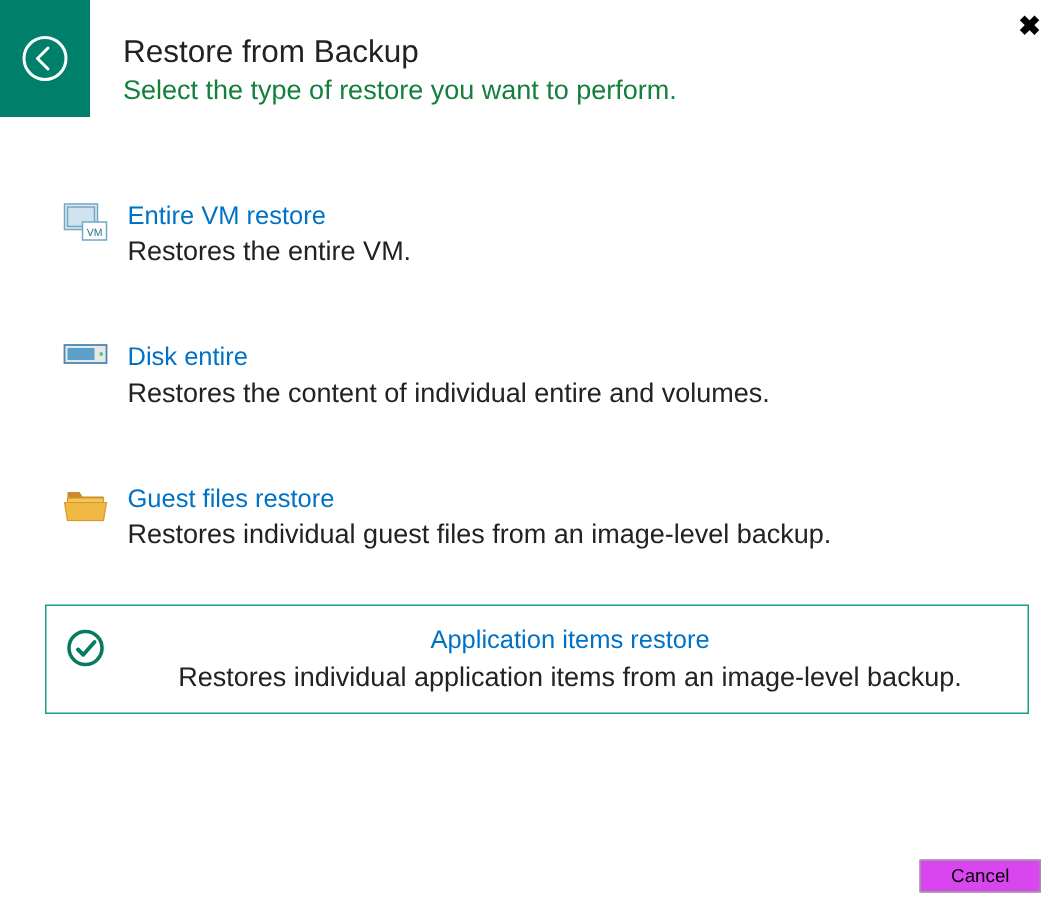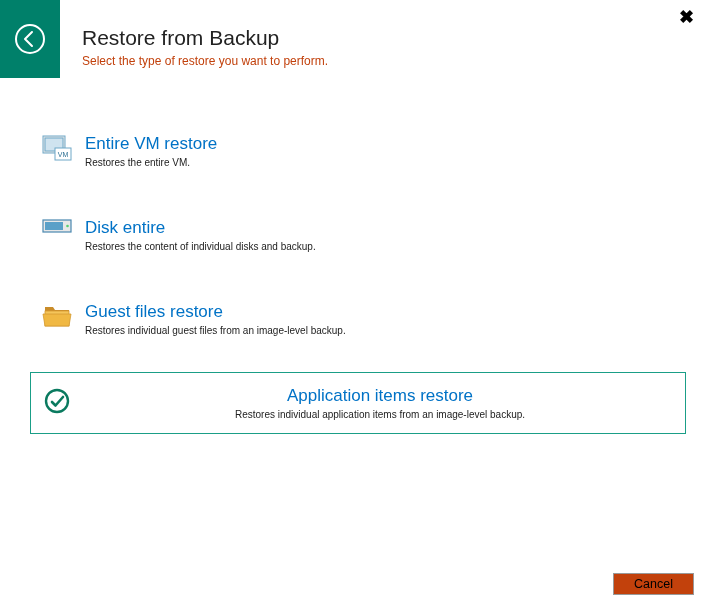--- a/index.html
+++ b/index.html
@@ -29,22 +29,22 @@
   .back-btn svg { display: block; }
   .title-block {
     padding: 15px 0 0 22px;
   }
   .title {
     font-size: 21px;
     color: #222;
     line-height: 1.2;
   }
   .subtitle {
-    font-size: 12px;
-    color: #c2410c;
+    font-size: 18px;
+    color: #15803d;
     margin-top: 3px;
   }
   .close-btn {
     position: absolute;
     top: 8px;
     right: 14px;
     font-size: 18px;
     font-weight: bold;
     cursor: pointer;
     line-height: 1;
@@ -76,32 +76,32 @@
     margin-top: 2px;
   }
   .opt-text { flex: 1; }
   .opt-title {
     color: #0072c6;
     font-size: 17px;
     line-height: 1.3;
   }
   .opt-desc {
     color: #222;
-    font-size: 10px;
+    font-size: 18px;
     line-height: 1.3;
     margin-top: 1px;
   }
   .footer {
     position: absolute;
     right: 14px;
     bottom: 12px;
   }
   .cancel-btn {
     border: 1px solid #999;
-    background: #c2410c;
+    background: #d946ef;
     font-size: 12.5px;
     padding: 3px 20px;
     cursor: pointer;
     font-family: inherit;
   }
 </style>
 </head>
 <body>
 
 <div class="header">
@@ -141,21 +141,21 @@
   <div class="option">
     <div class="opt-icon">
       <svg width="30" height="14" viewBox="0 0 30 14">
         <rect x="1" y="1" width="28" height="12" fill="#e8e8e8" stroke="#4a88b0" stroke-width="1.2"></rect>
         <rect x="3" y="3" width="18" height="8" fill="#5aa0c8"></rect>
         <circle cx="25.5" cy="7" r="1.3" fill="#57d070"></circle>
       </svg>
     </div>
     <div class="opt-text">
       <div class="opt-title">Disk entire</div>
-      <div class="opt-desc">Restores the content of individual disks and backup.</div>
+      <div class="opt-desc">Restores the content of individual entire and volumes.</div>
     </div>
   </div>
 
   <div class="option">
     <div class="opt-icon">
       <svg width="30" height="26" viewBox="0 0 30 26">
         <path d="M3 4 h8 l2 3 h14 v2 H3 z" fill="#c98c2a"></path>
         <rect x="3" y="8" width="24" height="15" fill="#f5c55a" stroke="#d49a30" stroke-width="0.8"></rect>
         <path d="M1 11 h28 l-2 12 H3 z" fill="#f0b843" stroke="#d49a30" stroke-width="0.8"></path>
       </svg>

